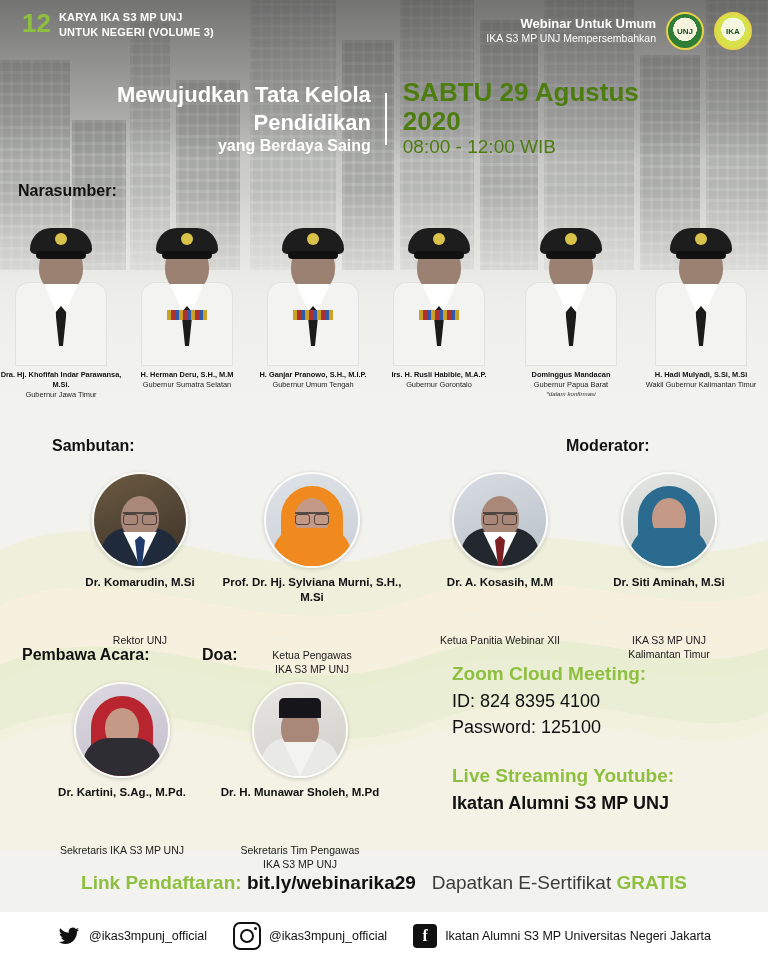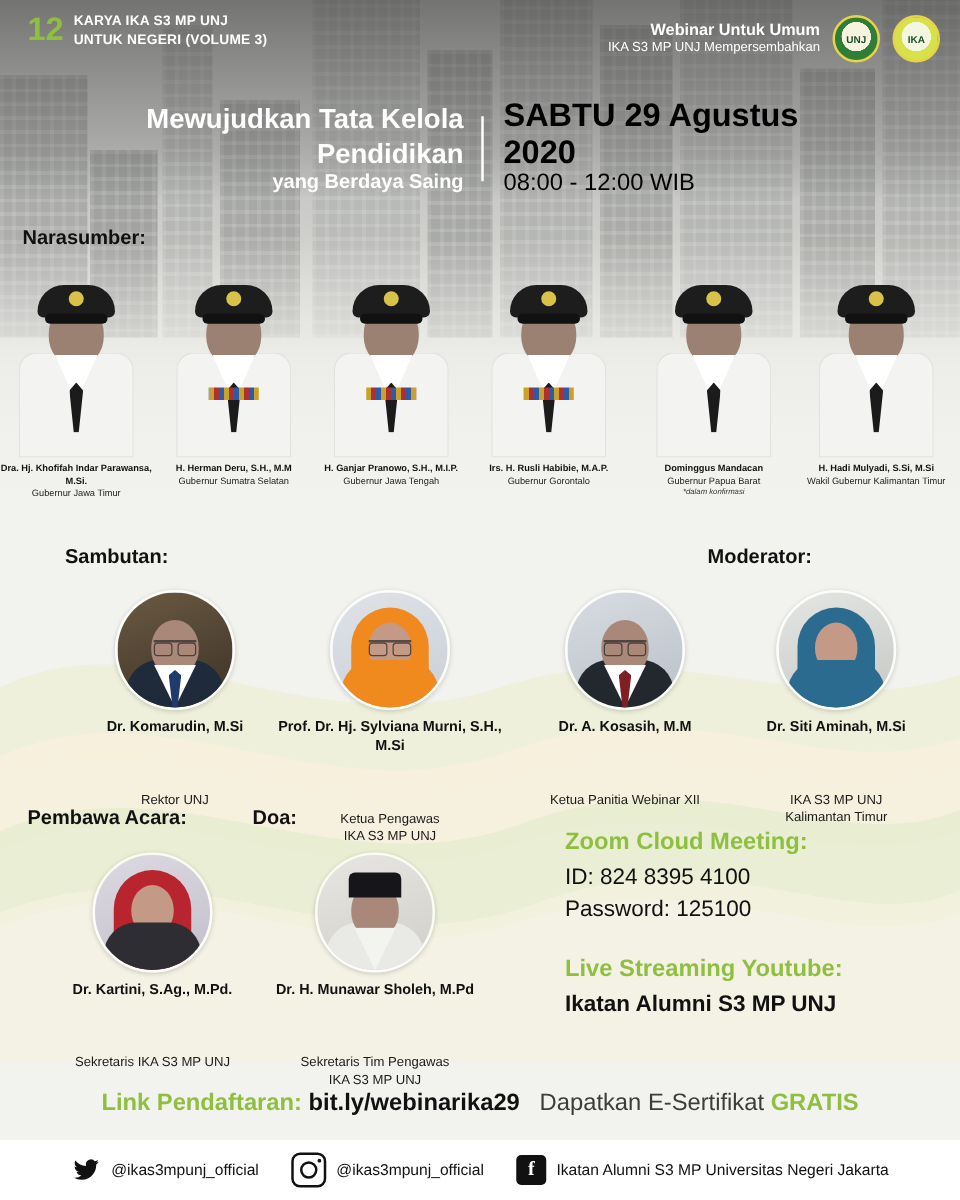--- a/index.html
+++ b/index.html
@@ -58,21 +58,21 @@
   .logo.l-unj{background:radial-gradient(circle at 50% 45%, #f6f3df 0 46%, #2f7d36 47% 100%);}
   .logo.l-ika{background:radial-gradient(circle at 50% 45%, #f3f7df 0 46%, #d7e14a 47% 100%);}
   .logo span{font-size:8px;font-weight:bold;color:#1c4f22;}
 
   
   .title-wrap{position:absolute;left:0;top:78px;width:692px;display:flex;align-items:center;}
   .title-left{width:400px;text-align:right;padding-right:14px;box-sizing:border-box;color:#fff;}
   .title-left .t1{font-size:22px;font-weight:bold;line-height:1.25;}
   .title-left .t2{font-size:16px;font-weight:bold;line-height:1.25;}
   .title-div{width:2px;height:52px;background:#fff;}
-  .title-right{padding-left:16px;color:#000000;}
+  .title-right{padding-left:16px;color:#4d7c0f;}
   .title-right .d1{font-size:26px;font-weight:bold;line-height:1.1;}
   .title-right .d2{font-size:19px;line-height:1.3;}
 
   .narasumber{position:absolute;left:18px;top:182px;font-size:14px;font-weight:bold;color:#1a1a1a;}
 
   
   .speakers{position:absolute;left:0;top:206px;width:768px;height:210px;}
   .sp{position:absolute;text-align:center;width:122px;}
   .sp .photo{
     position:relative;width:96px;height:150px;margin:0 auto;
@@ -246,21 +246,21 @@
         <div class="pf-body"></div>
         <div class="pf-head"></div>
         <div class="pf-cap">
             <div class="emblem"></div>
           </div>
         <div class="pf-collar"></div>
           <div class="pf-tie"></div>
           <div class="pf-medal"></div>
       </div>
       <div class="nm">H. Ganjar Pranowo, S.H., M.I.P.</div>
-      <div class="rl">Gubernur Jawa Tengah</div>
+      <div class="rl">Gubernur Umum Tengah</div>
     </div>
 
     <div class="sp" style="left:378px;top:10px;">
       <div class="photo">
         <div class="pf-body"></div>
         <div class="pf-head"></div>
         <div class="pf-cap">
             <div class="emblem"></div>
           </div>
         <div class="pf-collar"></div>

